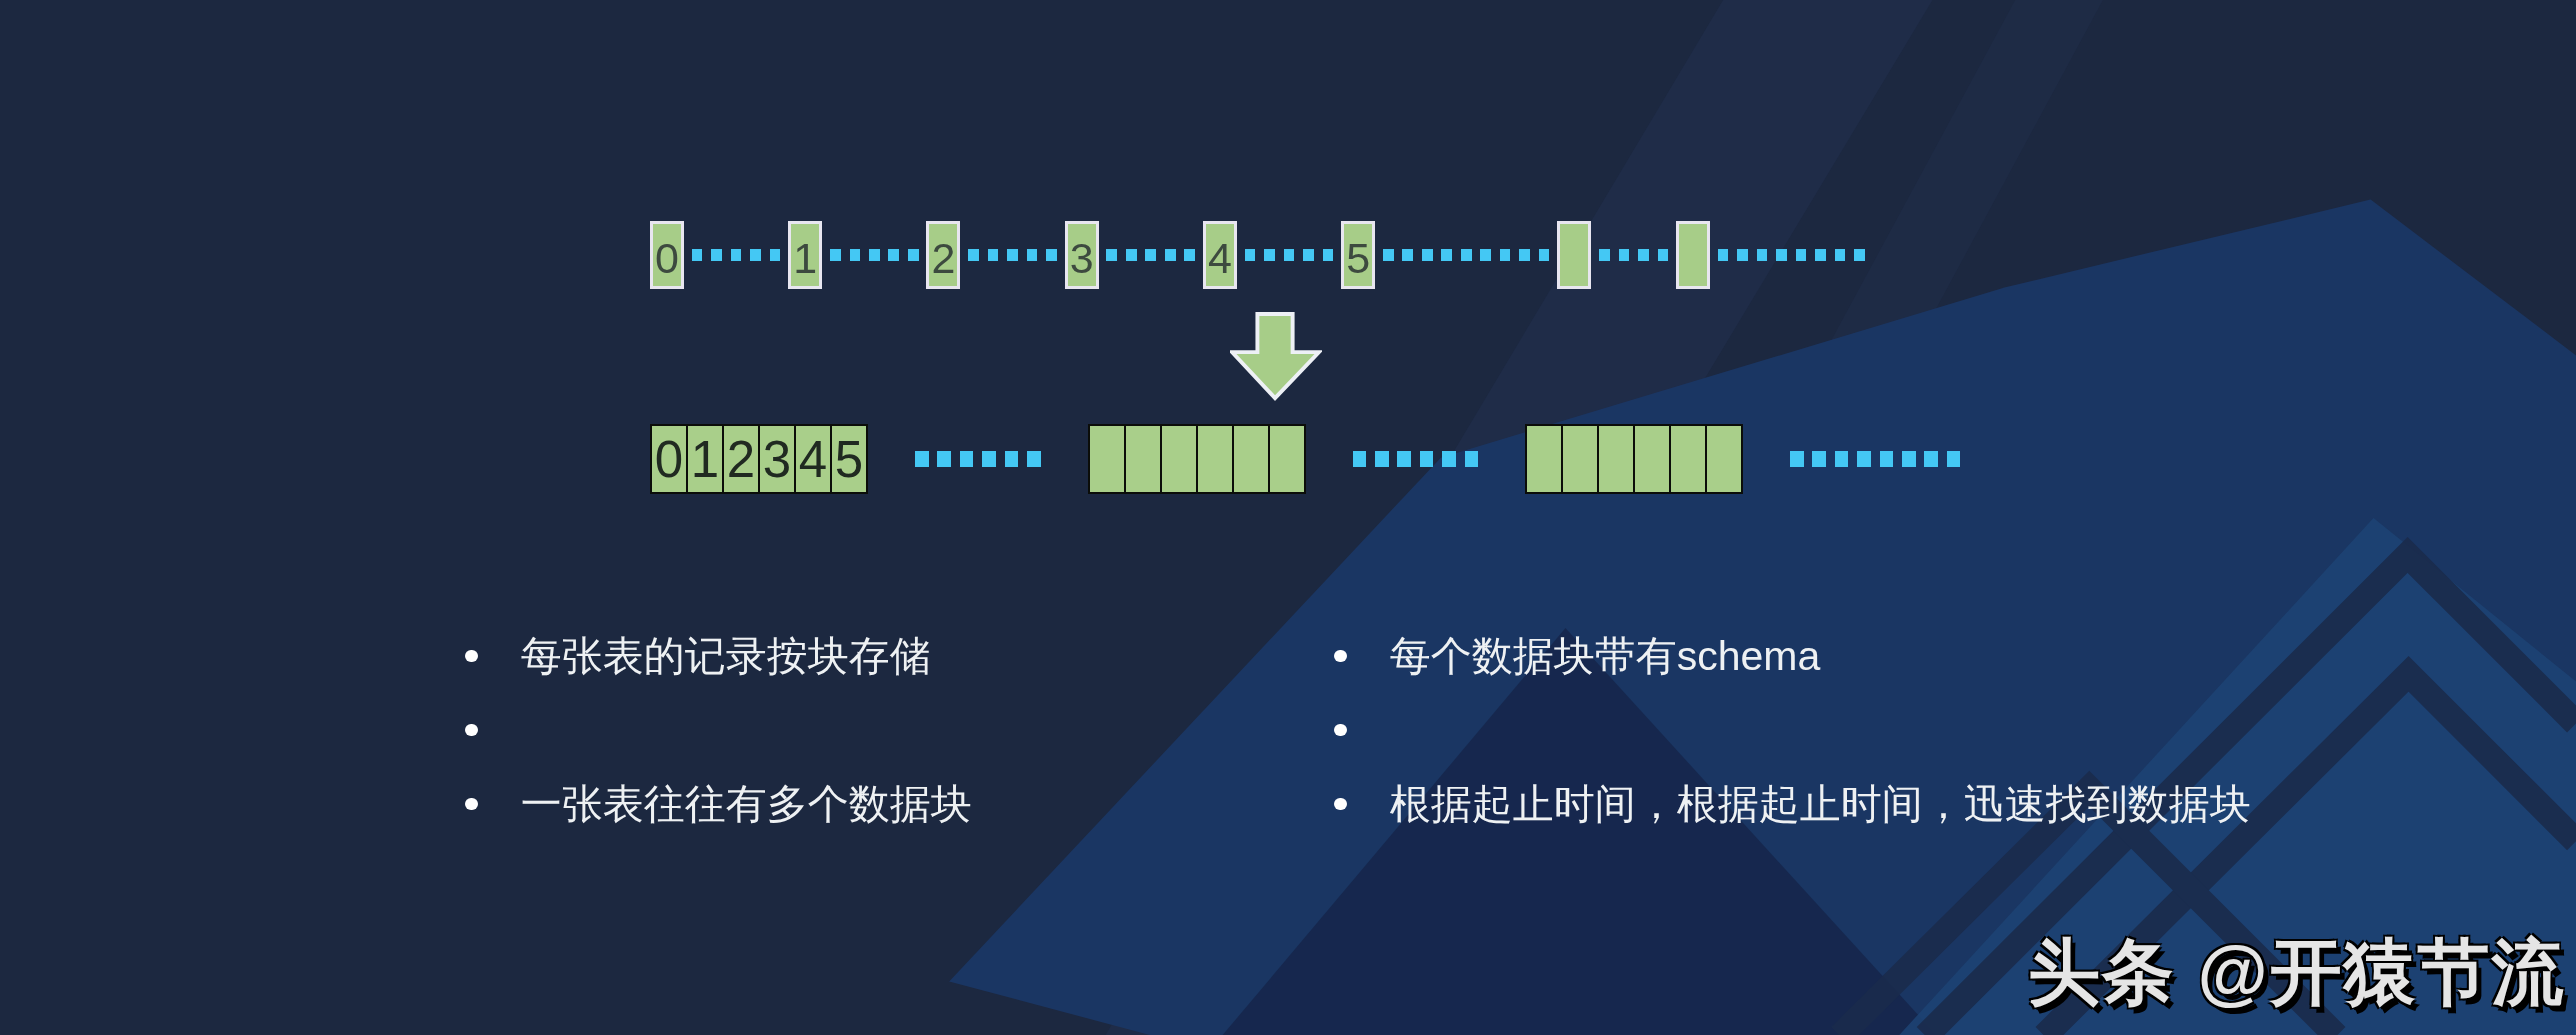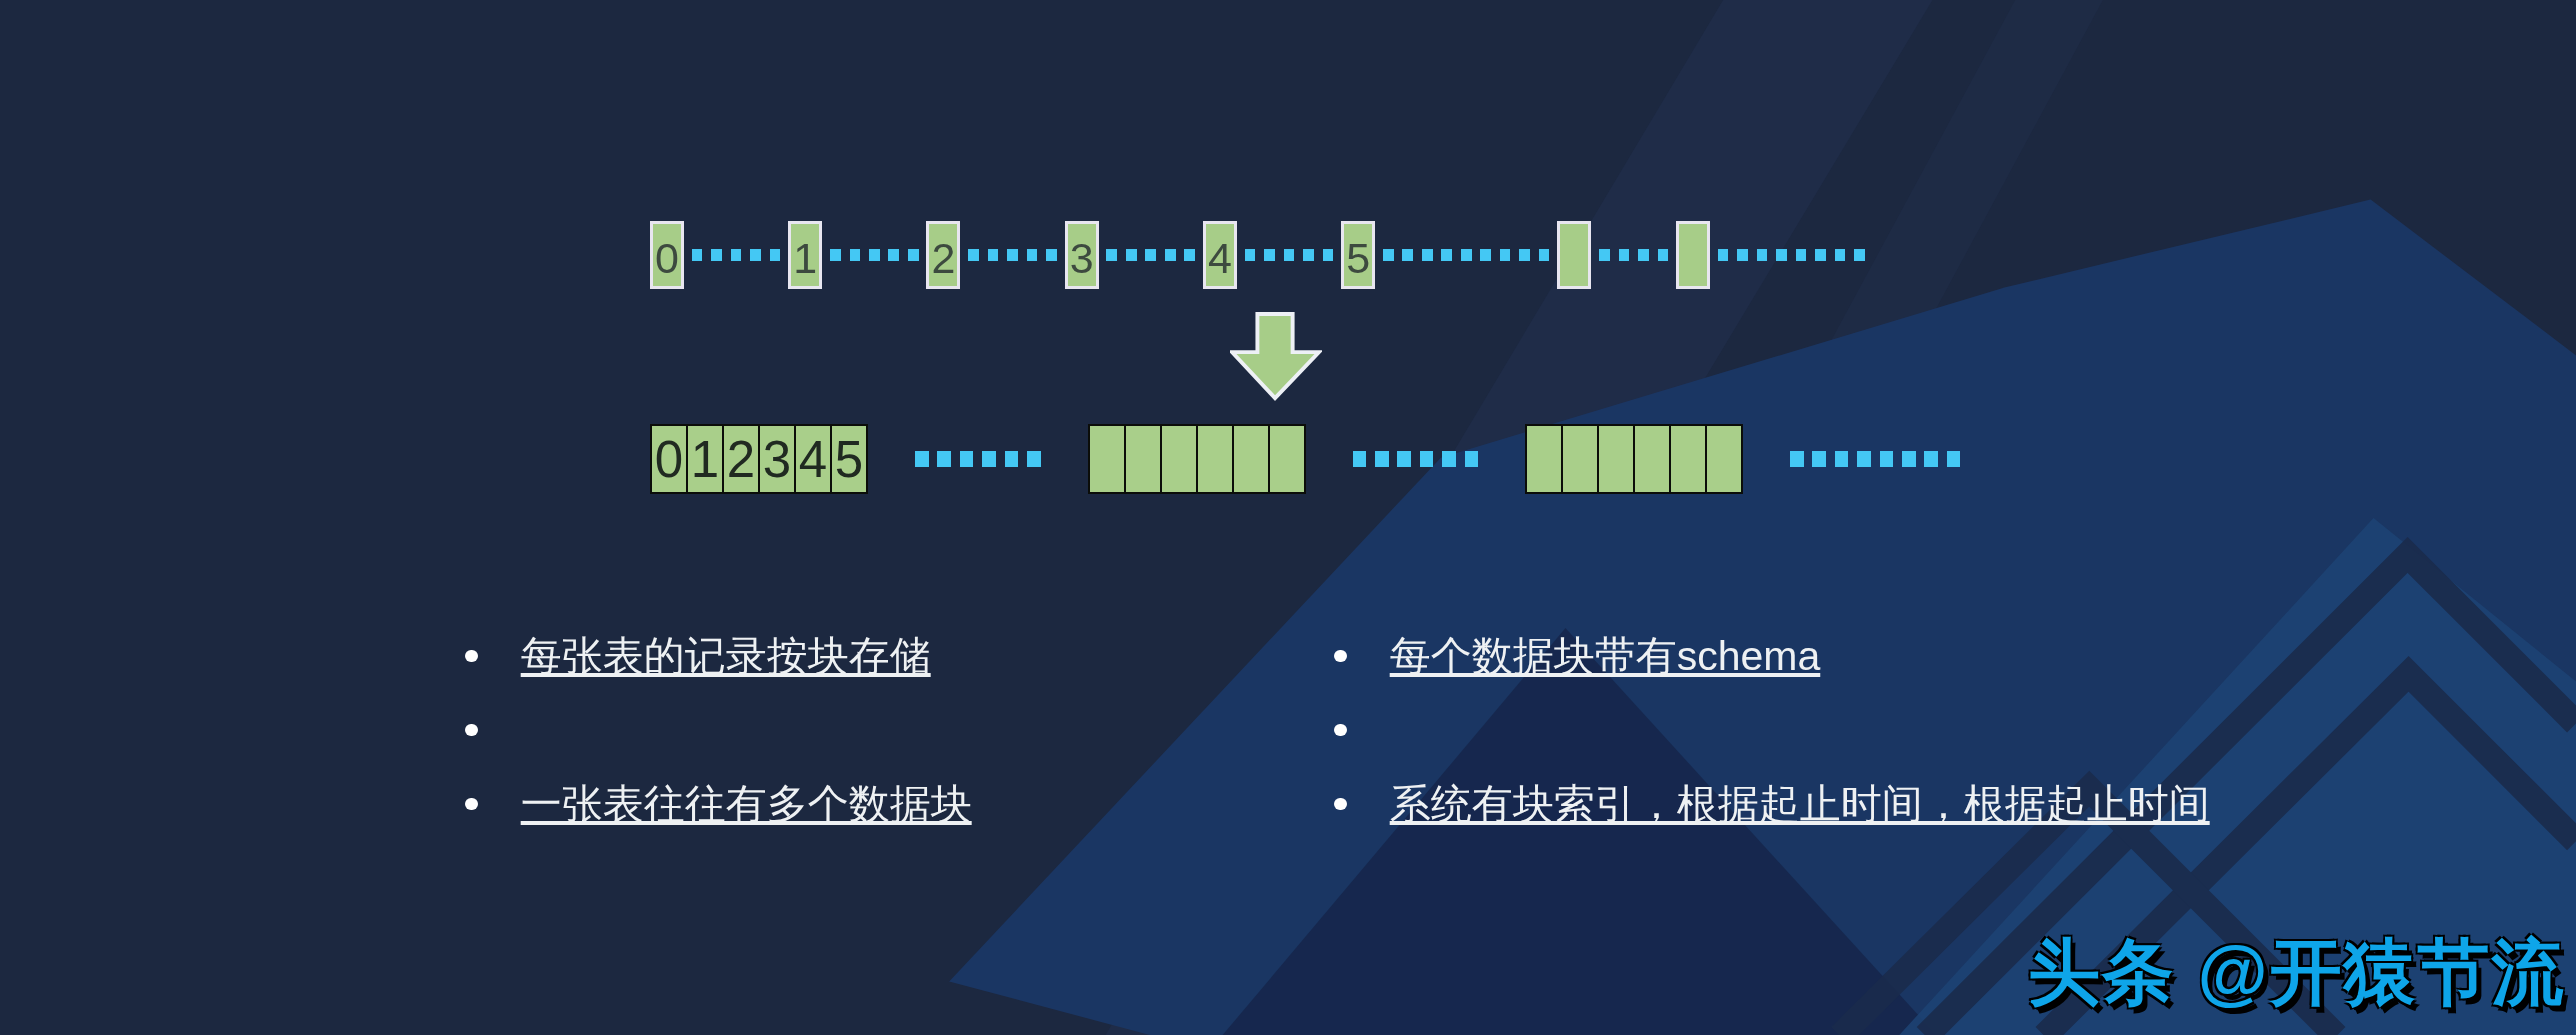--- a/index.html
+++ b/index.html
@@ -44,30 +44,30 @@
   .b-dash{width:13.6px;height:15.6px;background:#44c8f4;margin-right:8.8px;flex:0 0 auto;}
   .b-dash:last-child{margin-right:0;}
   
   .bullet-list{
     position:absolute;top:619px;margin:0;padding:0;list-style:none;
   }
   #bullets-left{left:465px;}
   #bullets-right{left:1334px;}
   .bullet-item{
     height:74px;display:flex;align-items:center;
-    color:#eef1f3;font-size:41px;white-space:nowrap;text-decoration:underline;
+    color:#eef1f3;font-size:41px;white-space:nowrap;
   }
   .bullet-dot{
     width:12.7px;height:12.7px;border-radius:50%;background:#ffffff;
     margin-right:43px;flex:0 0 auto;
   }
   
   #watermark{
     position:absolute;right:10.7px;top:925px;
-    font-size:72px;font-weight:800;color:#0ea5e9;letter-spacing:1.9px;
+    font-size:72px;font-weight:800;color:#e5e5e5;letter-spacing:1.9px;
     text-shadow:-1.9px -1.9px 0 #000,1.9px -1.9px 0 #000,-1.9px 1.9px 0 #000,
                  1.9px 1.9px 0 #000,4.9px 5.8px 0 #000;
     white-space:nowrap;
   }
 </style>
 </head>
 <body>
 
 <div id="slide">
 
@@ -233,20 +233,20 @@
   <ul id="bullets-right" class="bullet-list">
       <li class="bullet-item">
         <div class="bullet-dot"></div>
         <span>每个数据块带有schema</span>
       </li>
       <li class="bullet-item">
         <div class="bullet-dot"></div>
       </li>
       <li class="bullet-item">
         <div class="bullet-dot"></div>
-        <span>系统有块索引，根据起止时间，根据起止时间</span>
+        <span>根据起止时间，根据起止时间，迅速找到数据块</span>
       </li>
     </ul>
 
   <div id="watermark">头条 @开猿节流</div>
 
 </div>
 
 
 </body></html>

